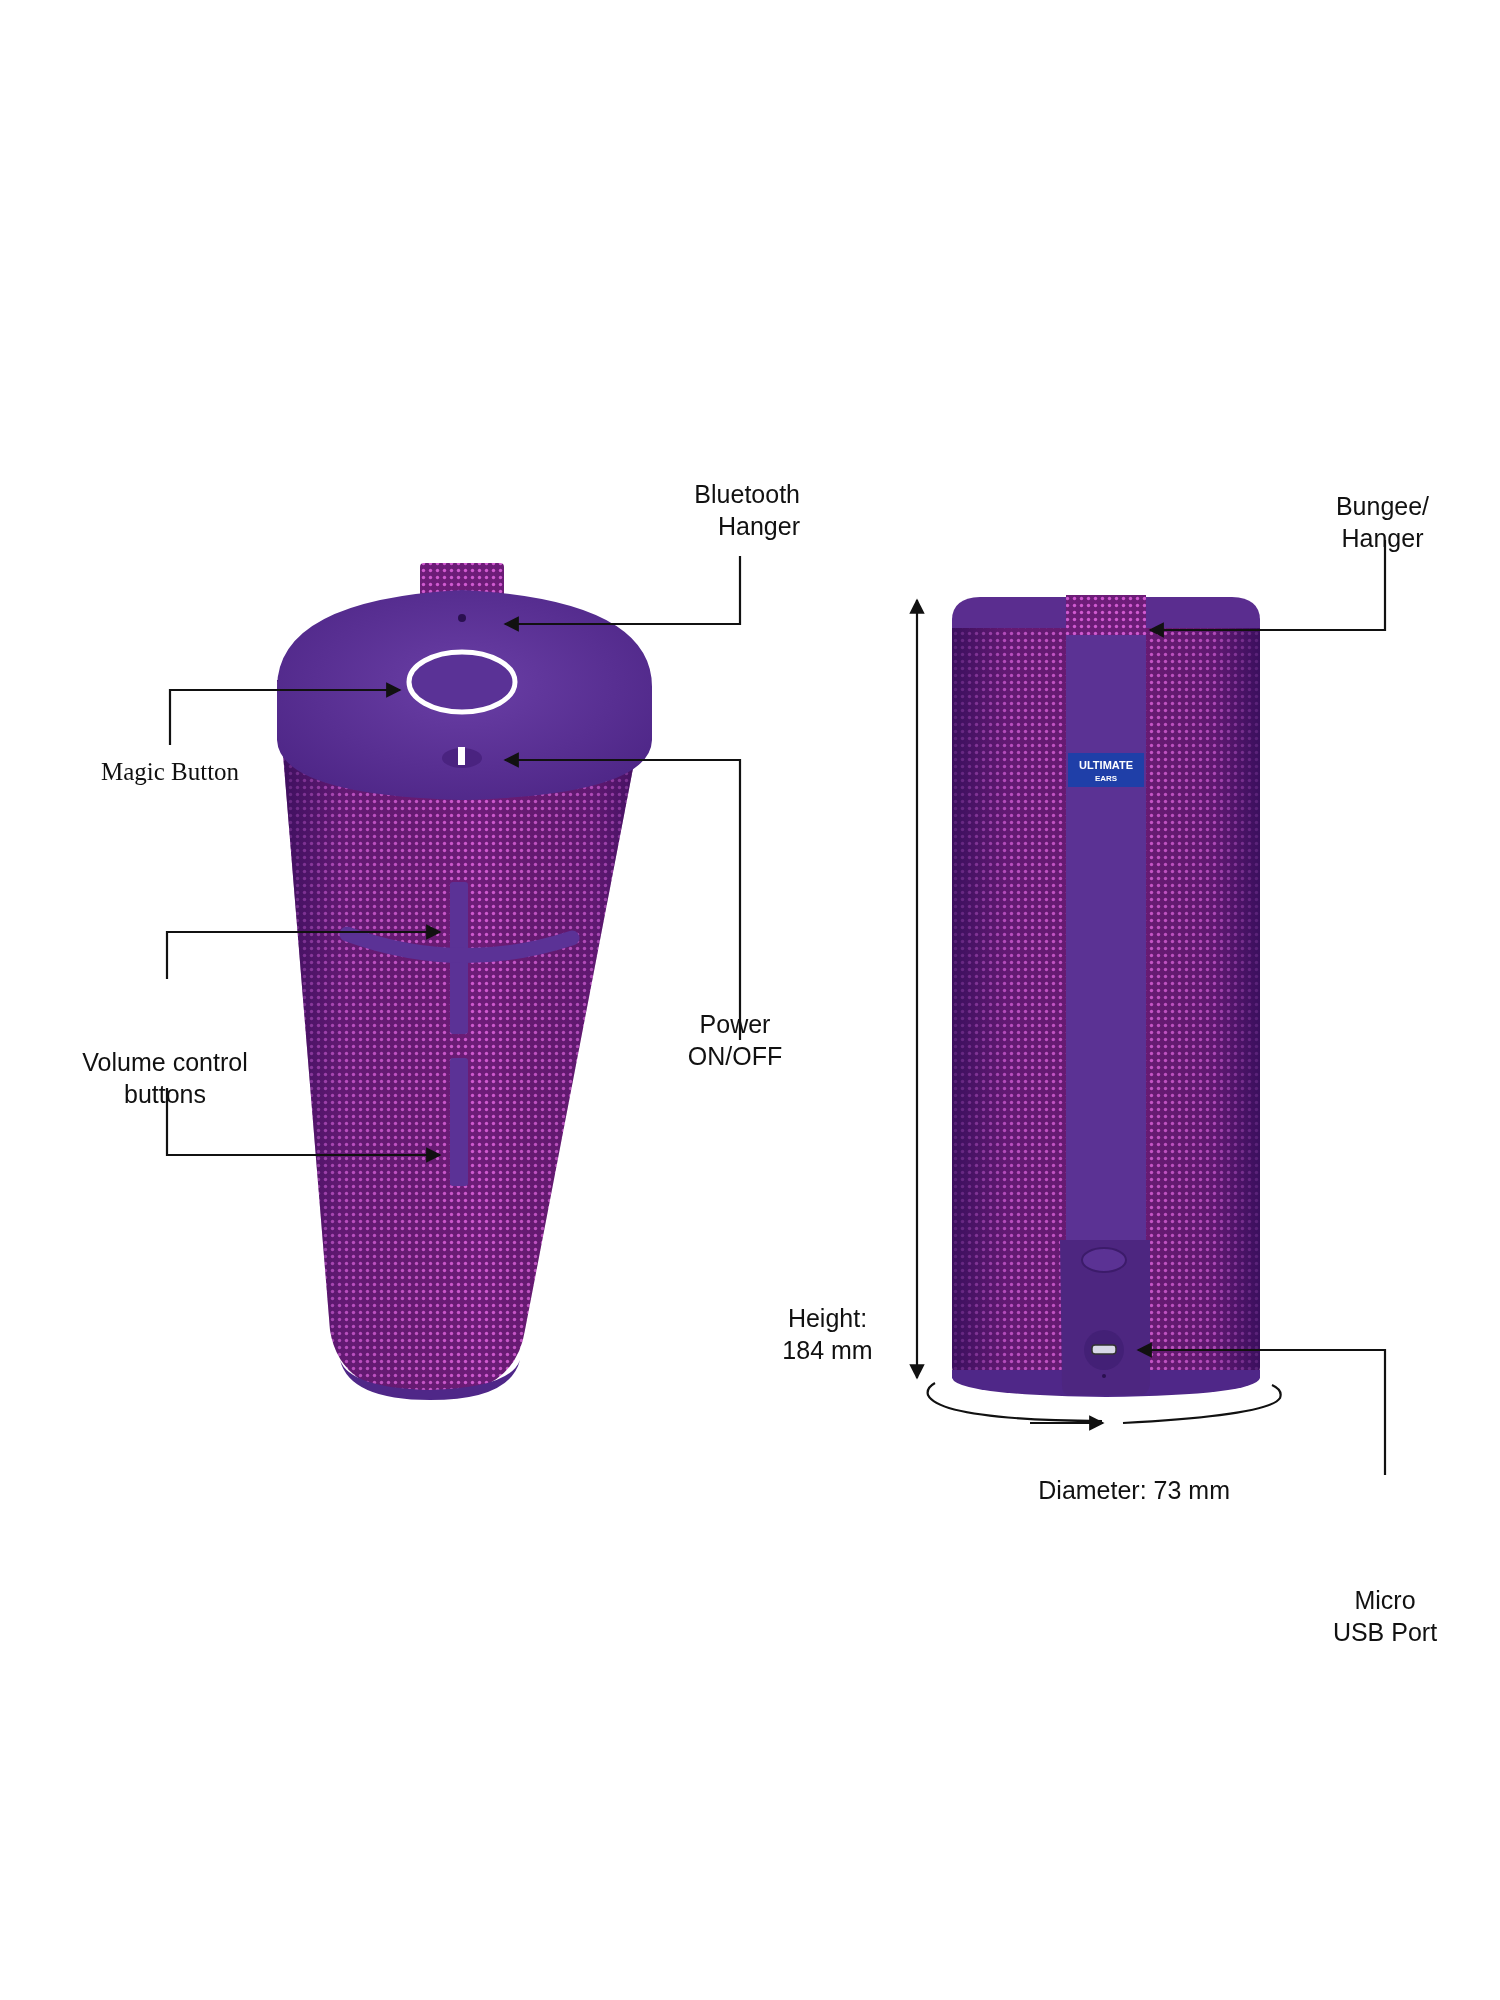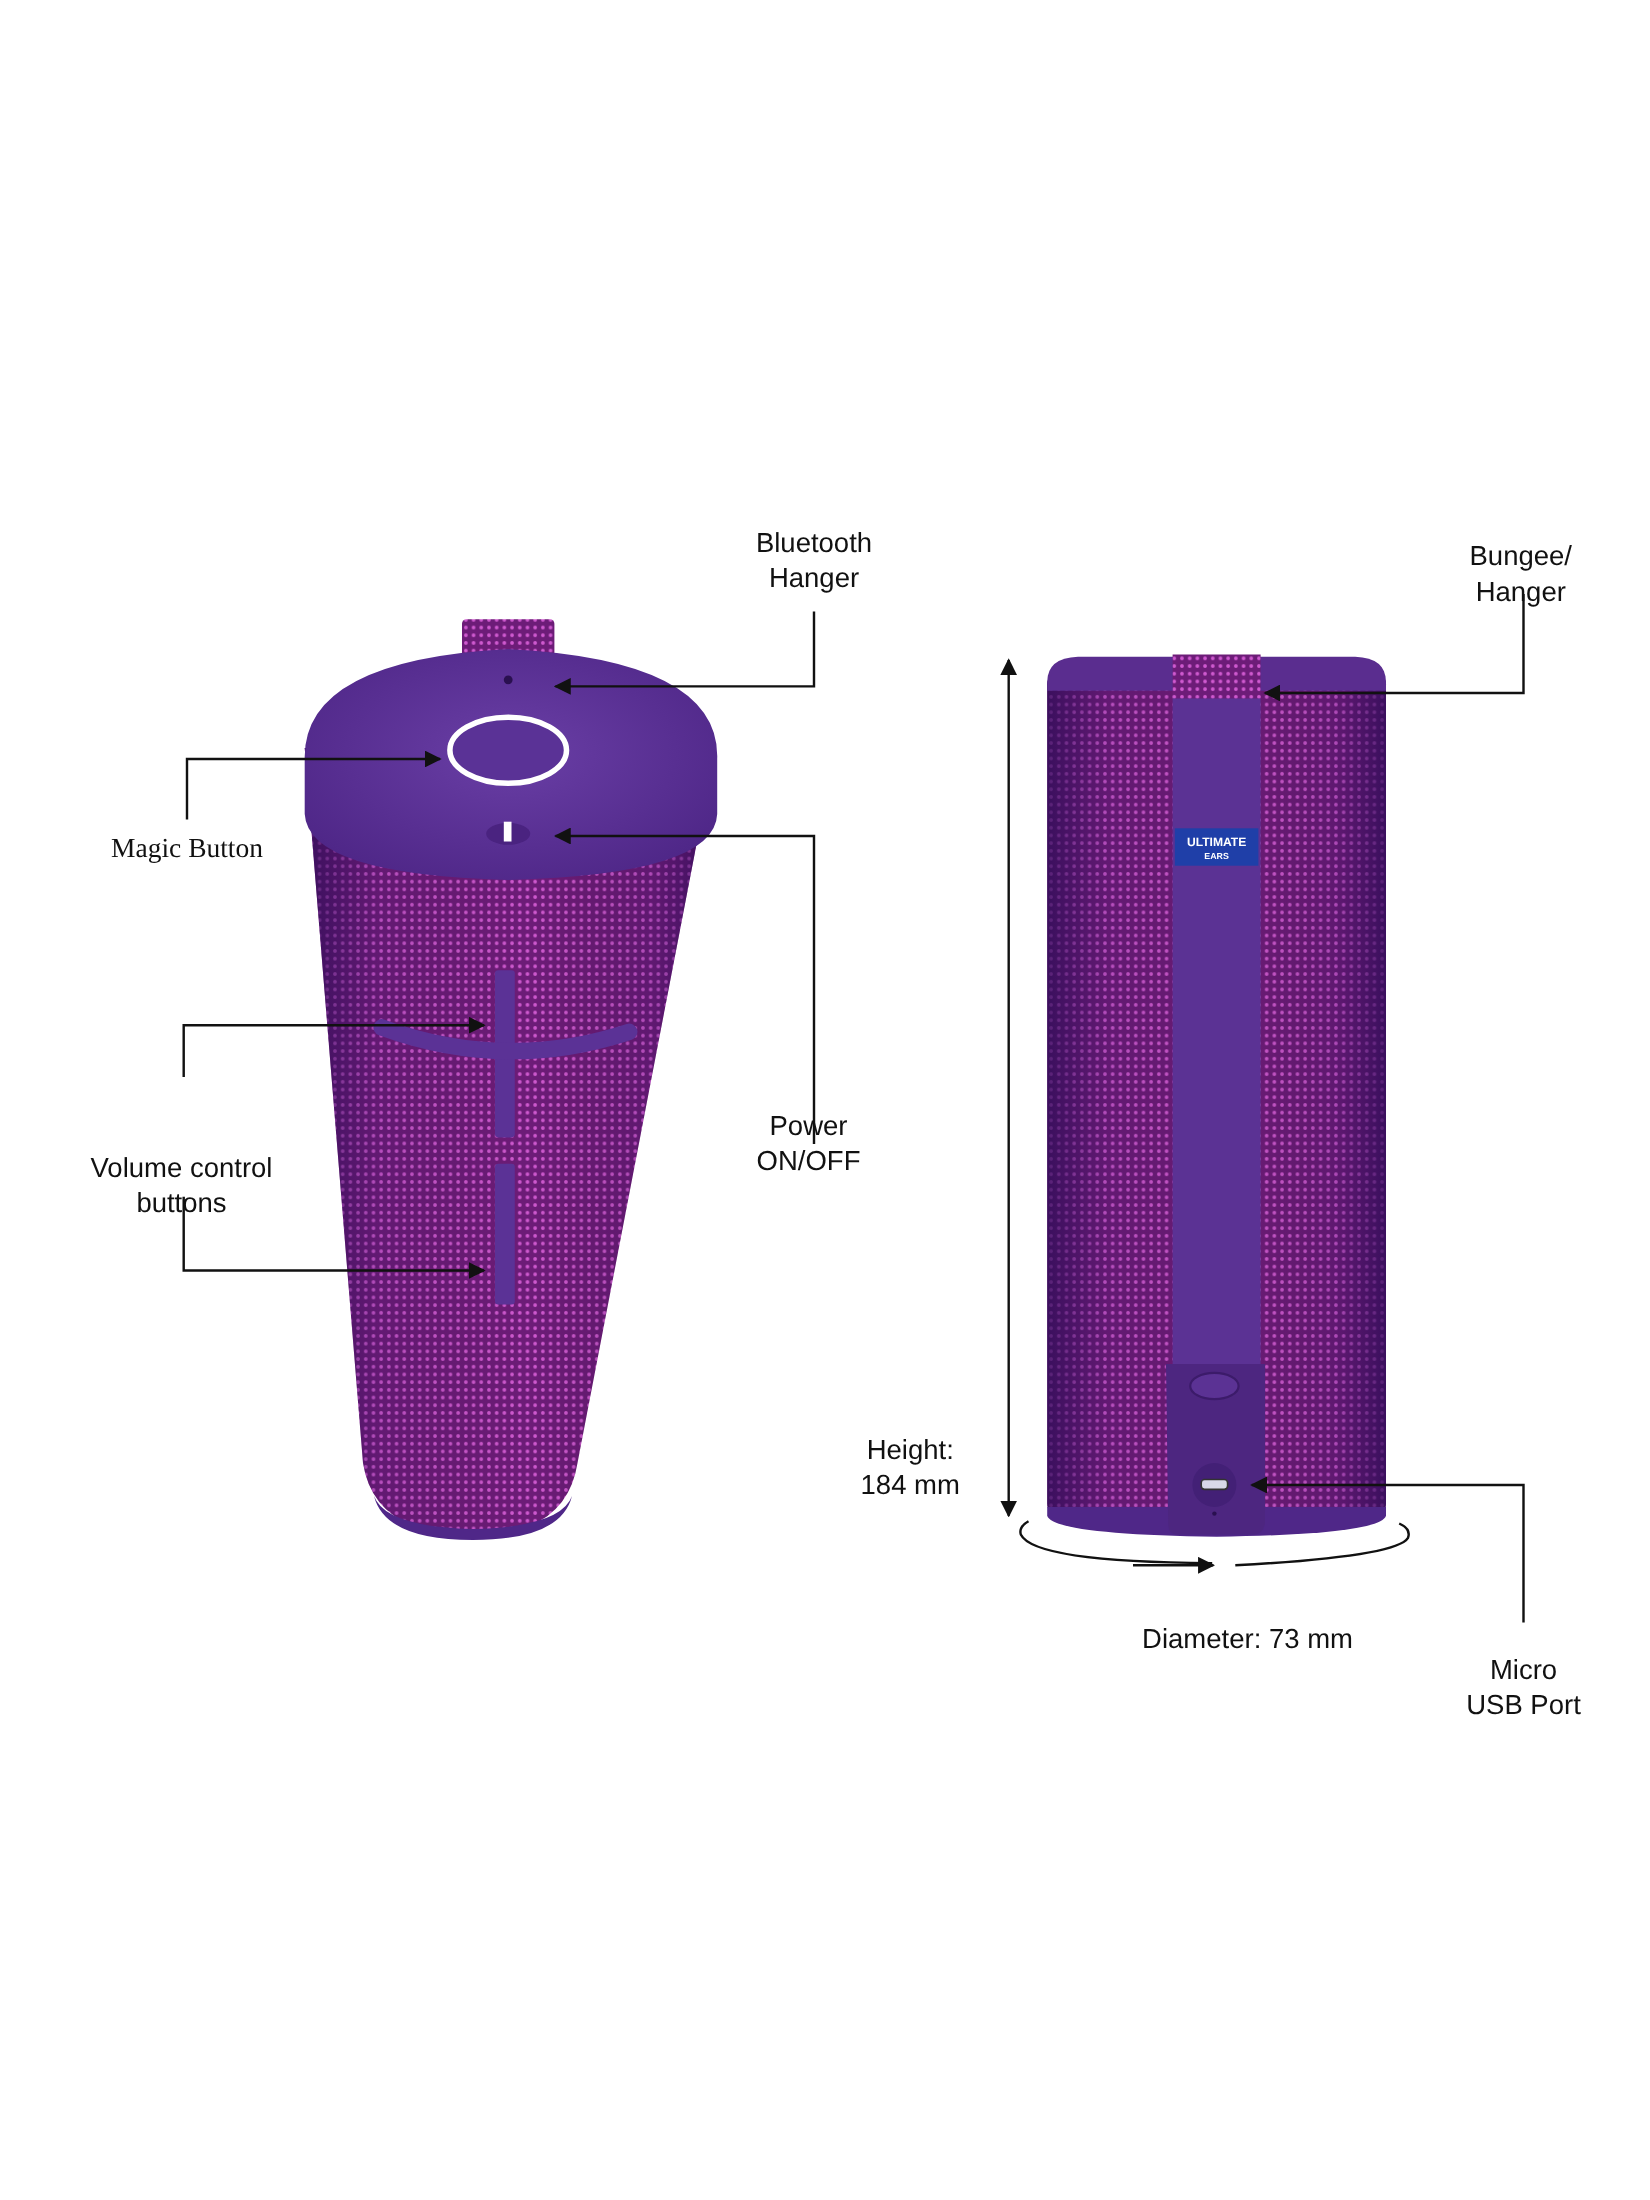--- a/index.html
+++ b/index.html
@@ -101,21 +101,21 @@
 
     <line x1="917" y1="600" x2="917" y2="1378" marker-start="url(#arrowHead)" marker-end="url(#arrowHead)"></line>
 
     <path d="M1102,1421 Q940,1420 928,1395 Q926,1388 935,1383"></path>
     <path d="M1095,1423 Q1040,1424 970,1418" stroke="none"></path>
     <line x1="1030" y1="1423" x2="1103" y2="1423" marker-end="url(#arrowHead)"></line>
     <path d="M1123,1423 Q1270,1415 1280,1398 Q1283,1390 1272,1385"></path>
   </g>
 </svg>
 
-<div class="label" style="left:680px; top:478px; width:120px;">
+<div class="label" style="left:680px; top:478px; width:120px;text-align:right;">
   <span>Bluetooth</span>
   <span>Hanger</span>
 </div>
 
 <div class="label" style="left:85px; top:756px; width:170px;font-family:Liberation Serif, serif;">
   <span>Magic Button</span>
 </div>
 
 <div class="label" style="left:60px; top:1004px; width:210px;margin-top:42px;">
   <span>Volume control</span>
@@ -125,21 +125,21 @@
 <div class="label" style="left:675px; top:1008px; width:120px;">
   <span>Power</span>
   <span>ON/OFF</span>
 </div>
 
 <div class="label" style="left:1320px; top:490px; width:125px;">
   <span>Bungee/</span>
   <span>Hanger</span>
 </div>
 
-<div class="label" style="left:1320px; top:1502px; width:130px;">
+<div class="label" style="left:1320px; top:1584px; width:130px;">
   <span>Micro</span>
   <span>USB Port</span>
 </div>
 
 <div class="label" style="left:770px; top:1302px; width:115px; text-align:center;">
   <span>Height:</span>
   <span>184 mm</span>
 </div>
 
 <div class="label" style="left:990px; top:1474px; width:240px;text-align:right;">

